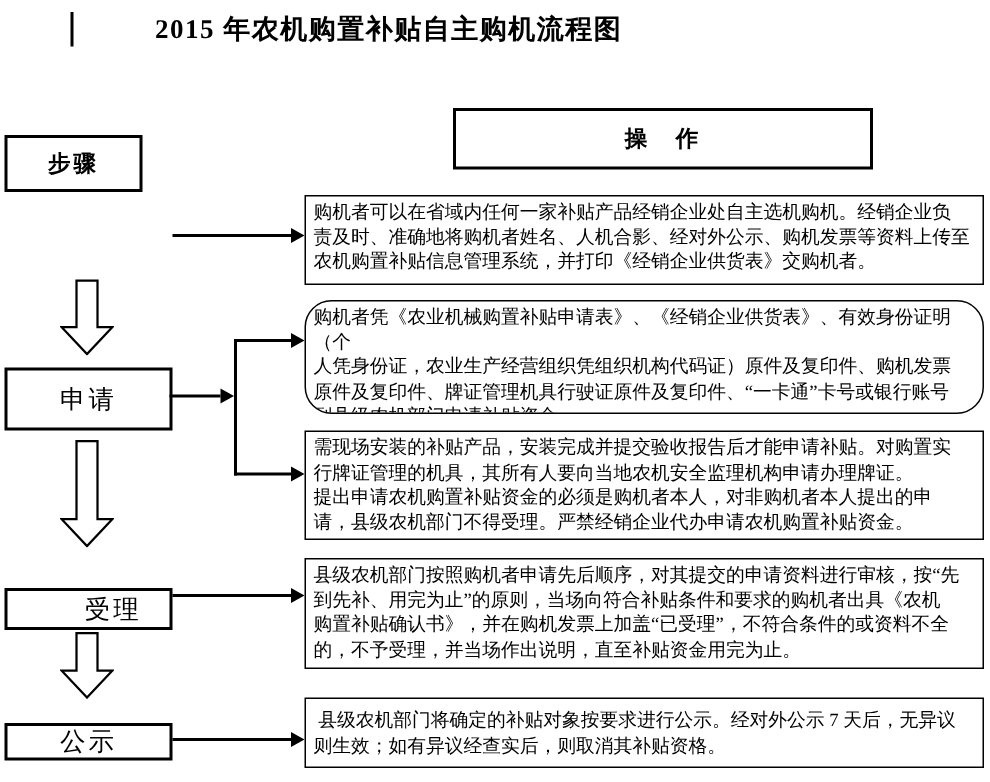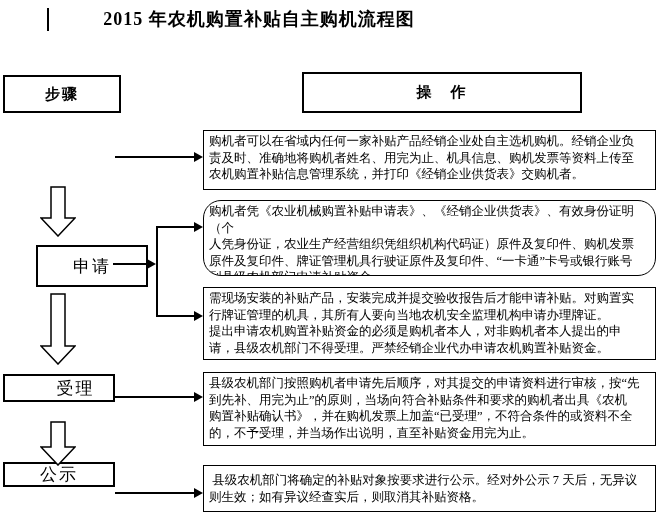--- a/index.html
+++ b/index.html
@@ -10,27 +10,27 @@
   }
   .title{
     position:absolute;left:0;top:7px;width:536px;padding-right:18px;
     box-sizing:border-box;text-align:center;
     font-size:18px;font-weight:bold;letter-spacing:1px;white-space:nowrap;
   }
   .cursor{position:absolute;left:47px;top:8px;width:2px;height:23px;background:#000;}
   .box{position:absolute;background:#fff;border:2px solid #000;box-sizing:border-box;
        display:flex;align-items:center;justify-content:center;}
   .hdr{font-weight:bold;font-size:15px;letter-spacing:2px;}
-  .steps-hdr{left:3px;top:75px;width:118px;height:38px;}
+  .steps-hdr{left:3px;top:90px;width:92px;height:38px;}
   .ops-hdr{left:302px;top:72px;width:280px;height:41px;}
   .step{left:3px;width:112px;font-size:17px;letter-spacing:2px;}
   .step-gouji{top:139px;height:39px;}
-  .step-shenqing{top:245px;height:42px;margin-left:33px;}
-  .step-shouli{top:374px;height:28px;padding-left:33px;}
-  .step-gongshi{top:462px;height:25px;}
+  .step-shenqing{top:245px;height:42px;}
+  .step-shouli{top:392px;height:28px;padding-left:33px;}
+  .step-gongshi{top:482px;height:25px;}
   .opbox{
     position:absolute;left:203px;width:453px;background:#fff;
     border:1.5px solid #000;box-sizing:border-box;
     font-size:12.5px;line-height:16.5px;padding:2px 5px;
     white-space:pre-wrap;overflow:hidden;
   }
   .op1{top:130px;height:60px;}
   .op2{top:200px;height:76px;border-radius:18px;}
   .op3{top:287px;height:73px;}
   .op4{top:372px;height:74px;}
@@ -51,21 +51,21 @@
   <div class="title">2015 年农机购置补贴自主购机流程图</div>
 
   <div class="box hdr steps-hdr">步骤</div>
   <div class="box hdr ops-hdr">操　作</div>
 
   <div class="box step step-shenqing">申请</div>
   <div class="box step step-shouli">受理</div>
   <div class="box step step-gongshi">公示</div>
 
   <div class="opbox op1">购机者可以在省域内任何一家补贴产品经销企业处自主选机购机。经销企业负
-责及时、准确地将购机者姓名、用完为止、机具信息、购机发票等资料上传至
+责及时、准确地将购机者姓名、人机合影、经对外公示、购机发票等资料上传至
 农机购置补贴信息管理系统，并打印《经销企业供货表》交购机者。</div>
   <div class="opbox op2">购机者凭《农业机械购置补贴申请表》、《经销企业供货表》、有效身份证明（个
 人凭身份证，农业生产经营组织凭组织机构代码证）原件及复印件、购机发票
 原件及复印件、牌证管理机具行驶证原件及复印件、“一卡通”卡号或银行账号
 到县级农机部门申请补贴资金。</div>
   <div class="opbox op3">需现场安装的补贴产品，安装完成并提交验收报告后才能申请补贴。对购置实
 行牌证管理的机具，其所有人要向当地农机安全监理机构申请办理牌证。
 提出申请农机购置补贴资金的必须是购机者本人，对非购机者本人提出的申
 请，县级农机部门不得受理。严禁经销企业代办申请农机购置补贴资金。</div>
   <div class="opbox op4">县级农机部门按照购机者申请先后顺序，对其提交的申请资料进行审核，按“先

